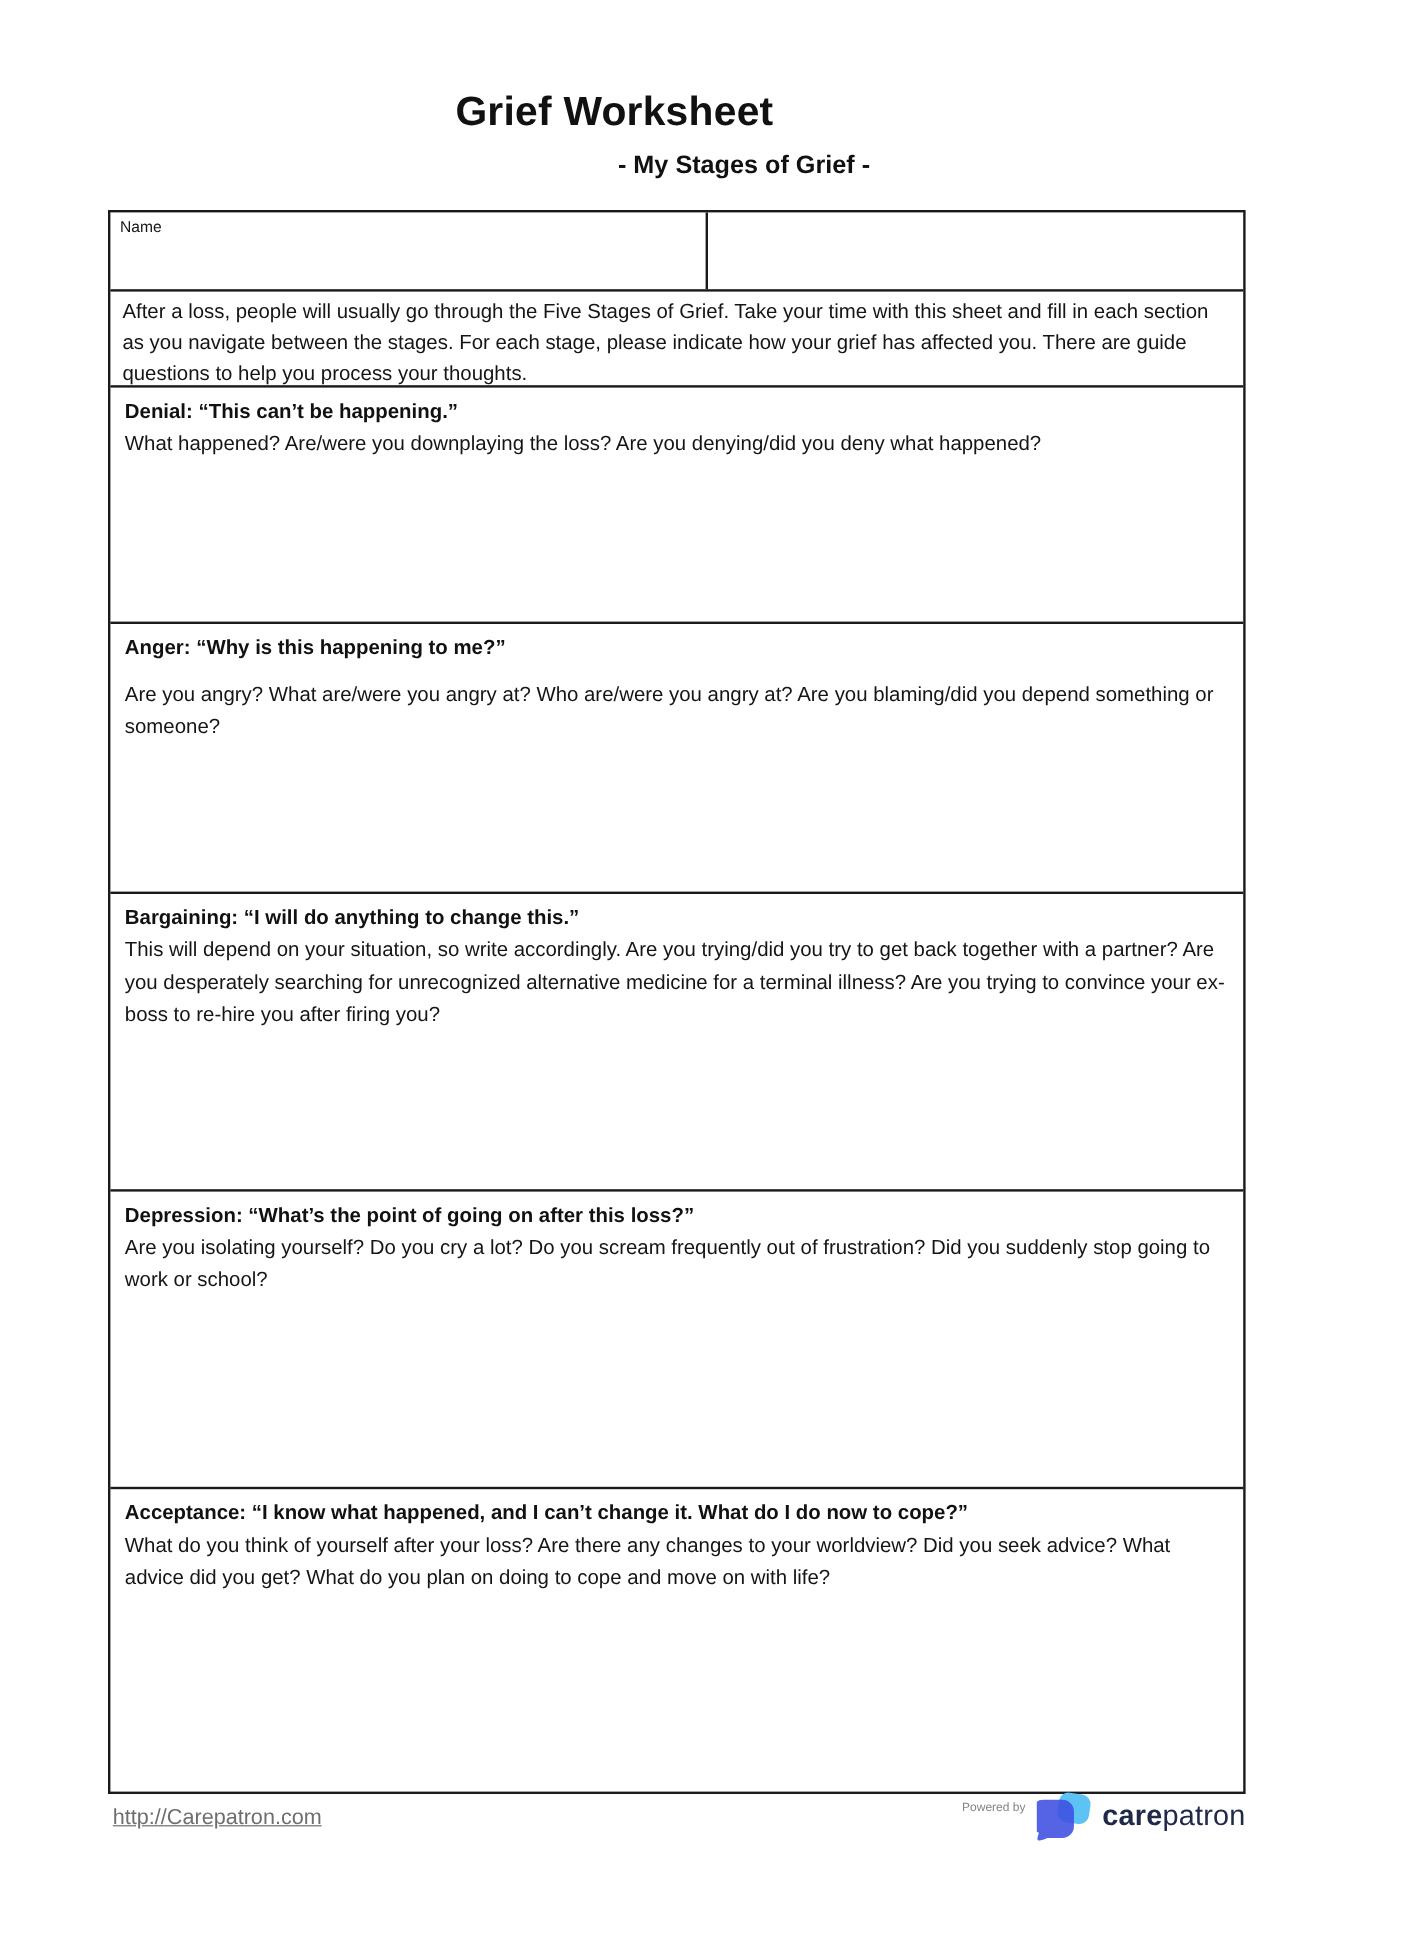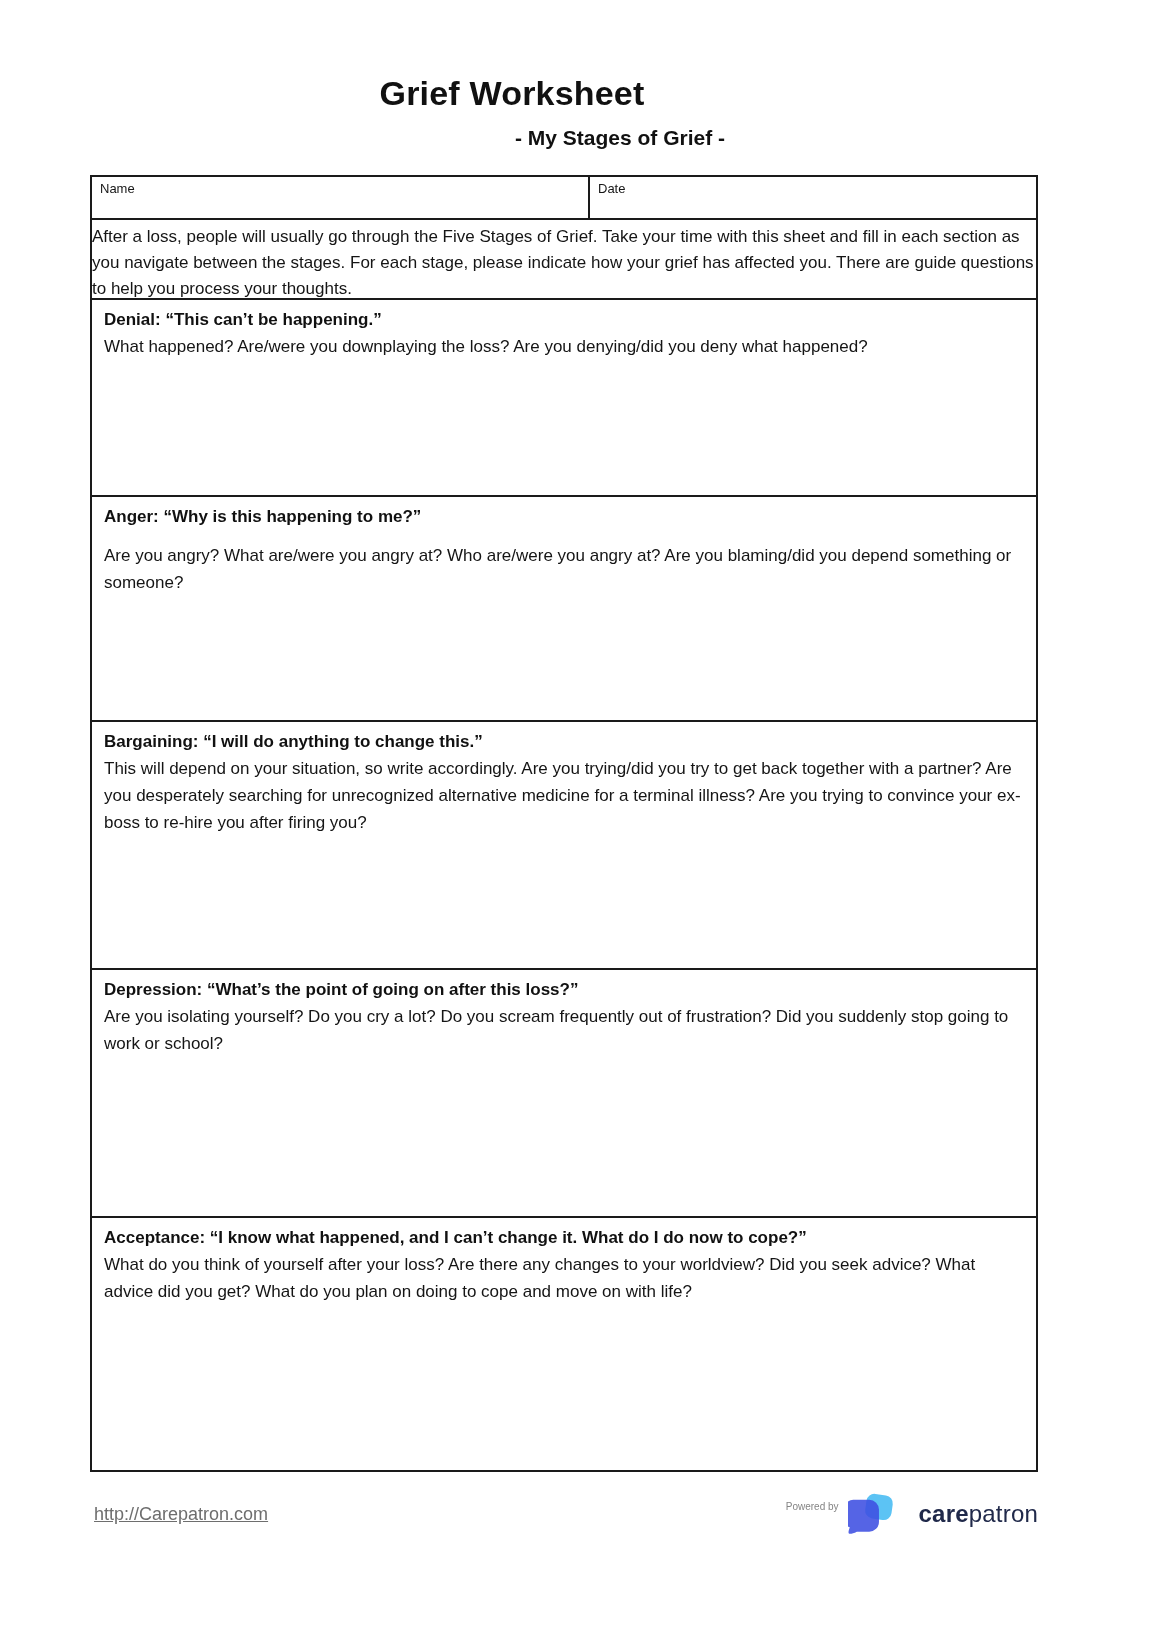--- a/index.html
+++ b/index.html
@@ -15,67 +15,63 @@
   .page-subtitle{
     position:absolute;top:126px;left:0;width:1176px;text-align:center;
     font-size:21px;font-weight:bold;color:#111;padding-left:32px;
   }
   .sheet{
     position:absolute;left:90px;top:175px;width:948px;
     border:2px solid #1a1a1a;box-sizing:border-box;background:#fff;
   }
   .row{border-bottom:2px solid #1a1a1a;box-sizing:border-box;}
   .row:last-child{border-bottom:none;}
-  .row-fields{height:43px;display:flex;}
+  .row-fields{height:66px;display:flex;}
   .cell{box-sizing:border-box;padding:4px 8px;}
   .cell-name{width:498px;border-right:2px solid #1a1a1a;}
   .cell-date{flex:1;}
   .field-label{font-size:13px;line-height:16px;color:#161616;}
   .field-value{font-size:16px;min-height:22px;}
   .row-intro{
-    height:80px;padding:4px 0;font-size:17px;line-height:26px;
+    height:80px;padding:4px 10px;font-size:17px;line-height:26px;
     box-sizing:border-box;color:#151515;
   }
   .section{padding:6px 12px;box-sizing:border-box;display:flex;flex-direction:column;}
   .sec-heading{font-size:17px;font-weight:bold;line-height:27px;color:#111;}
   .sec-prompt{font-size:17px;line-height:27px;color:#151515;}
   .sec-answer{flex:1;}
   .h-denial{height:197px;justify-content:flex-end;}
   .h-anger{height:225px;gap:12px;}
   .h-bargaining{height:248px;}
   .h-depression{height:248px;}
   .h-acceptance{height:252px;}
   .footer-link{
     position:absolute;left:94px;top:1504px;font-size:18px;color:#6e6e6e;
     text-decoration:underline;cursor:pointer;
   }
   .brand-block{
     position:absolute;right:138px;top:1492px;display:flex;align-items:center;gap:9px;
   }
   .powered-by{font-size:10px;color:#848484;transform:translateY(-8px);margin-left:33px;}
   .logo-mark{width:46px;height:44px;}
-  .brand-text{font-size:24px;color:#20294a;letter-spacing:.2px;line-height:44px;margin-left:16px;}
+  .brand-text{font-size:24px;color:#20294a;letter-spacing:.2px;line-height:44px;}
   .brand-text .b1{font-weight:bold;}
   .brand-text .b2{font-weight:normal;}
 </style>
 </head>
 <body>
 
 <div class="page-title">Grief Worksheet</div>
 <div class="page-subtitle">- My Stages of Grief -</div>
 
 <div class="sheet">
 
   <div class="row row-fields">
     <div class="cell cell-name">
       <div class="field-label">Name</div>
-      <div class="field-value"></div>
-    </div>
-    <div class="cell cell-date">
-      <div class="field-label">Date</div>
       <div class="field-value"></div>
     </div>
   </div>
 
   <div class="row row-intro">After a loss, people will usually go through the Five Stages of Grief. Take your time with this sheet and fill in each section as you navigate between the stages. For each stage, please indicate how your grief has affected you. There are guide questions to help you process your thoughts.</div>
 
   <div class="row section h-denial">
     <div class="sec-heading">Denial: “This can’t be happening.”</div>
     <div class="sec-prompt">What happened? Are/were you downplaying the loss? Are you denying/did you deny what happened?</div>
     <div class="sec-answer"></div>

